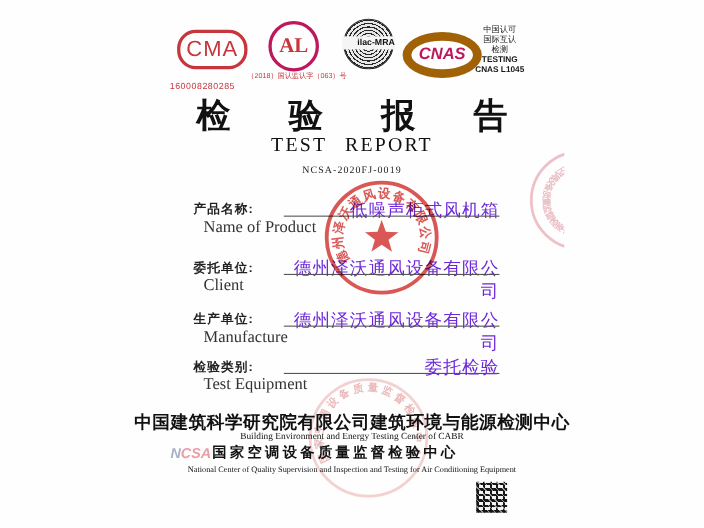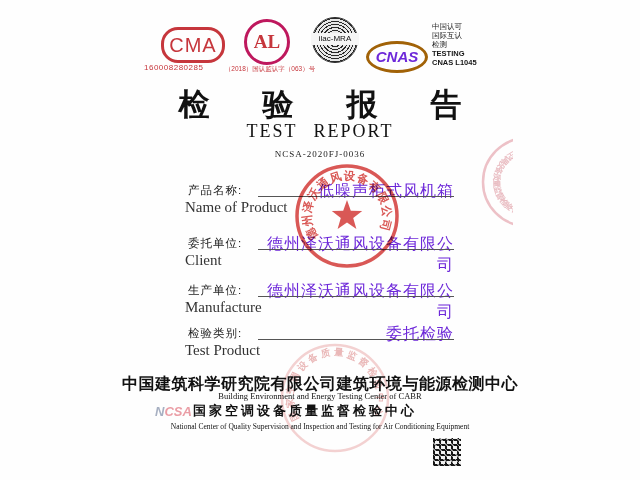--- a/index.html
+++ b/index.html
@@ -3,48 +3,48 @@
 <meta charset="utf-8">
 <style>
   html,body{margin:0;padding:0;background:#ffffff;}
   .page{position:relative;width:640px;height:480px;background:#fefefe;overflow:hidden;
         font-family:"Liberation Sans",sans-serif;color:#1c1c1c;}
 
   
   .cma-box{position:absolute;left:161px;top:27px;width:58px;height:30px;border:3px solid #c6363c;
            border-radius:17px;color:#c6363c;font-weight:normal;font-size:20px;line-height:30px;
            text-align:center;letter-spacing:1px;}
-  .cma-num{position:absolute;left:144px;top:63px;width:80px;color:#c6363c;
+  .cma-num{position:absolute;left:144px;top:74px;width:80px;text-align:center;color:#c6363c;
            font-size:8px;letter-spacing:.5px;}
   .cal-circle{position:absolute;left:244px;top:19px;width:40px;height:40px;border:3px solid #be185d;
            border-radius:50%;color:#c6363c;font-weight:bold;font-size:19px;line-height:40px;
            text-align:center;font-family:"Liberation Serif",serif;}
   .cal-caption{position:absolute;left:222px;top:65px;width:96px;text-align:center;color:#c6363c;
            font-size:6.5px;}
   .ilac-circle{position:absolute;left:312px;top:17px;width:44px;height:44px;border-radius:50%;
            background:repeating-radial-gradient(circle at 50% 50%, #2a2a2a 0 1px, #e8e8e8 1px 3px);
            border:1px solid #2a2a2a;}
   .ilac-band{position:absolute;left:-2px;top:15px;width:48px;height:12px;background:#f5f5f5;
-           color:#111;font-weight:normal;font-size:8px;line-height:12px;text-align:center;}
-  .cnas-oval{position:absolute;left:366px;top:29px;width:56px;height:26px;border:3px solid #a16207;
-           border-radius:50%;color:#6d28d9;font-weight:bold;font-style:italic;font-size:15px;
-           line-height:26px;text-align:center;margin-top:12px;}
-  .accred{position:absolute;left:432px;top:22px;font-size:7.5px;line-height:9px;color:#161616;}
+           color:#111;font-weight:bold;font-size:8px;line-height:12px;text-align:right;}
+  .cnas-oval{position:absolute;left:366px;top:29px;width:56px;height:26px;border:8px solid #a16207;
+           border-radius:50%;color:#be185d;font-weight:bold;font-style:italic;font-size:15px;
+           line-height:26px;text-align:center;}
+  .accred{position:absolute;left:432px;top:22px;font-size:7.5px;line-height:9px;color:#161616;text-align:center;}
   .accred .b{font-weight:bold;}
 
   
   .title-cn{position:absolute;left:0;right:0;top:84px;text-align:center;font-size:31px;
            font-weight:bold;letter-spacing:53px;margin-right:-53px;color:#111;}
   .title-en{position:absolute;left:0;right:0;top:121px;text-align:center;
            font-family:"Liberation Serif",serif;font-size:18px;letter-spacing:2px;word-spacing:10px;color:#111;}
   .report-no{position:absolute;left:0;right:0;top:149px;text-align:center;
            font-family:"Liberation Serif",serif;font-size:9px;letter-spacing:1px;color:#222;}
 
   
-  .f-label{position:absolute;left:188px;font-size:11.5px;font-weight:400;color:#222;letter-spacing:1px;}
+  .f-label{position:absolute;left:176px;font-size:11.5px;font-weight:700;color:#222;letter-spacing:1px;}
   .f-en{position:absolute;left:185px;font-family:"Liberation Serif",serif;font-size:15px;color:#333;}
   .f-line{position:absolute;left:258px;width:196px;border-bottom:1.2px solid #555;}
   .f-value{position:absolute;left:258px;width:196px;text-align:right;font-size:16px;
            letter-spacing:1px;color:#6d28d9;}
 
   
   .org1-cn{position:absolute;left:0;right:0;top:374px;text-align:center;font-size:16px;
            font-weight:bold;letter-spacing:.5px;color:#111;}
   .org1-en{position:absolute;left:0;right:0;top:391px;text-align:center;
            font-family:"Liberation Serif",serif;font-weight:normal;font-size:8.5px;color:#111;}
@@ -85,39 +85,39 @@
   <div class="accred">
     <div>中国认可</div>
     <div>国际互认</div>
     <div>检测</div>
     <div class="b">TESTING</div>
     <div class="b">CNAS L1045</div>
   </div>
 
   <div class="title-cn">检验报告</div>
   <div class="title-en">TEST REPORT</div>
-  <div class="report-no">NCSA-2020FJ-0036</div>
+  <div class="report-no">NCSA-2020FJ-0019</div>
 
   <div class="f-label" style="top:183px">产品名称:</div>
   <div class="f-en" style="top:199px">Name of Product</div>
   <div class="f-value" style="top:181px">低噪声柜式风机箱</div>
   <div class="f-line" style="top:196px"></div>
 
   <div class="f-label" style="top:236px">委托单位:</div>
   <div class="f-en" style="top:252px">Client</div>
   <div class="f-value" style="top:234px">德州泽沃通风设备有限公司</div>
   <div class="f-line" style="top:249px"></div>
 
   <div class="f-label" style="top:283px">生产单位:</div>
   <div class="f-en" style="top:299px">Manufacture</div>
   <div class="f-value" style="top:281px">德州泽沃通风设备有限公司</div>
   <div class="f-line" style="top:296px"></div>
 
   <div class="f-label" style="top:326px">检验类别:</div>
-  <div class="f-en" style="top:342px">Test Product</div>
+  <div class="f-en" style="top:342px">Test Equipment</div>
   <div class="f-value" style="top:324px">委托检验</div>
   <div class="f-line" style="top:339px"></div>
 
   <svg class="seal-bottom" width="120" height="120" viewBox="0 0 120 120">
     <circle cx="60" cy="58" r="53" fill="none" stroke="#d96a6a" stroke-width="2.5" opacity="0.30"></circle>
     <path id="arcB" d="M 24,79 A 42,42 0 1,1 96,79" fill="none"></path>
     <text font-size="9.5" font-weight="bold" fill="#d05a5a" opacity="0.42">
       <textPath href="#arcB" textLength="172">国家空调设备质量监督检验中心</textPath>
     </text>
   </svg>

